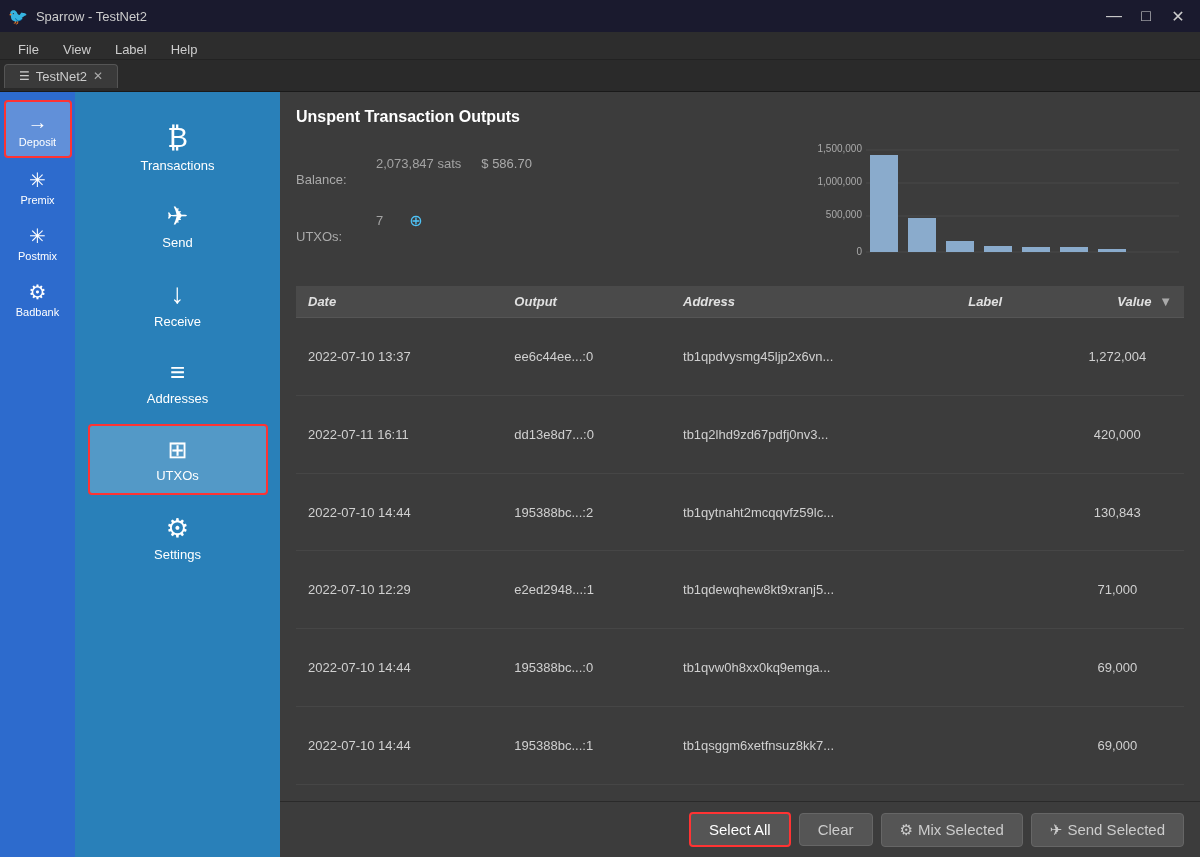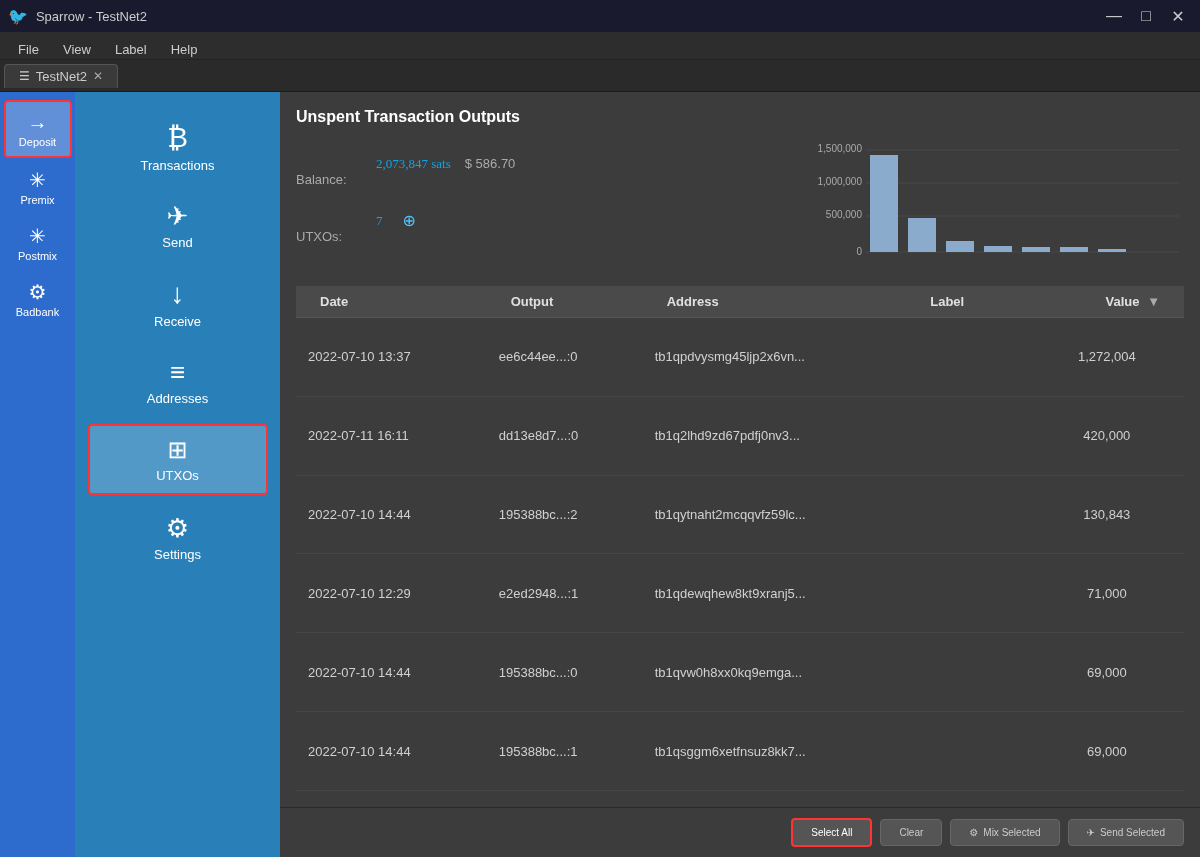--- a/index.html
+++ b/index.html
@@ -178,21 +178,21 @@
 
     .stats-section { flex: 1; }
     .stat-row {
       display: flex;
       align-items: center;
       margin-bottom: 10px;
       font-size: 13px;
       color: #ccc;
     }
     .stat-label { width: 80px; color: #aaa; margin-top: 32px; }
-    .stat-value { color: #0ea5e9; margin-right: 14px; font-family: Liberation Serif, serif; }
+    .stat-value { color: #a3a3a3; margin-right: 20px; }
     .stat-usd { color: #aaa; }
     .utxo-add-btn {
       background: none;
       border: none;
       color: #4fc3f7;
       font-size: 16px;
       cursor: pointer;
       margin-left: 6px;
     }
 
@@ -202,25 +202,26 @@
       background: #3c3c3c;
       border-collapse: collapse;
       width: 100%;
       font-size: 13px;
     }
     .utxo-table thead tr {
       background: #4a4a4a;
       border-bottom: 1px solid #555;
     }
     .utxo-table th {
-      padding: 8px 24px;
+      padding: 8px 12px;
       text-align: left;
       font-weight: 600;
       color: #e0e0e0;
       cursor: pointer;
+      font-style: italic;
     }
     .utxo-table th.right { text-align: right; }
     .utxo-table td {
       padding: 7px 12px;
       color: #d0d0d0;
       border-bottom: 1px solid #464646;
     }
     .utxo-table td.right { text-align: center; }
     .sort-icon { margin-left: 4px; color: #aaa; }
 
@@ -234,21 +235,21 @@
       gap: 8px;
       border-top: 1px solid #2a2a2a;
     }
     .bottom-btn {
       background: #555;
       border: 1px solid #666;
       color: #ccc;
       padding: 7px 18px;
       border-radius: 4px;
       cursor: pointer;
-      font-size: 10px;
+      font-size: 15px;
       display: flex;
       align-items: center;
       gap: 5px;
     }
     .bottom-btn.select-all {
       background: #555;
       border: 2px solid #ff3333;
       color: #fff;
     }
 

